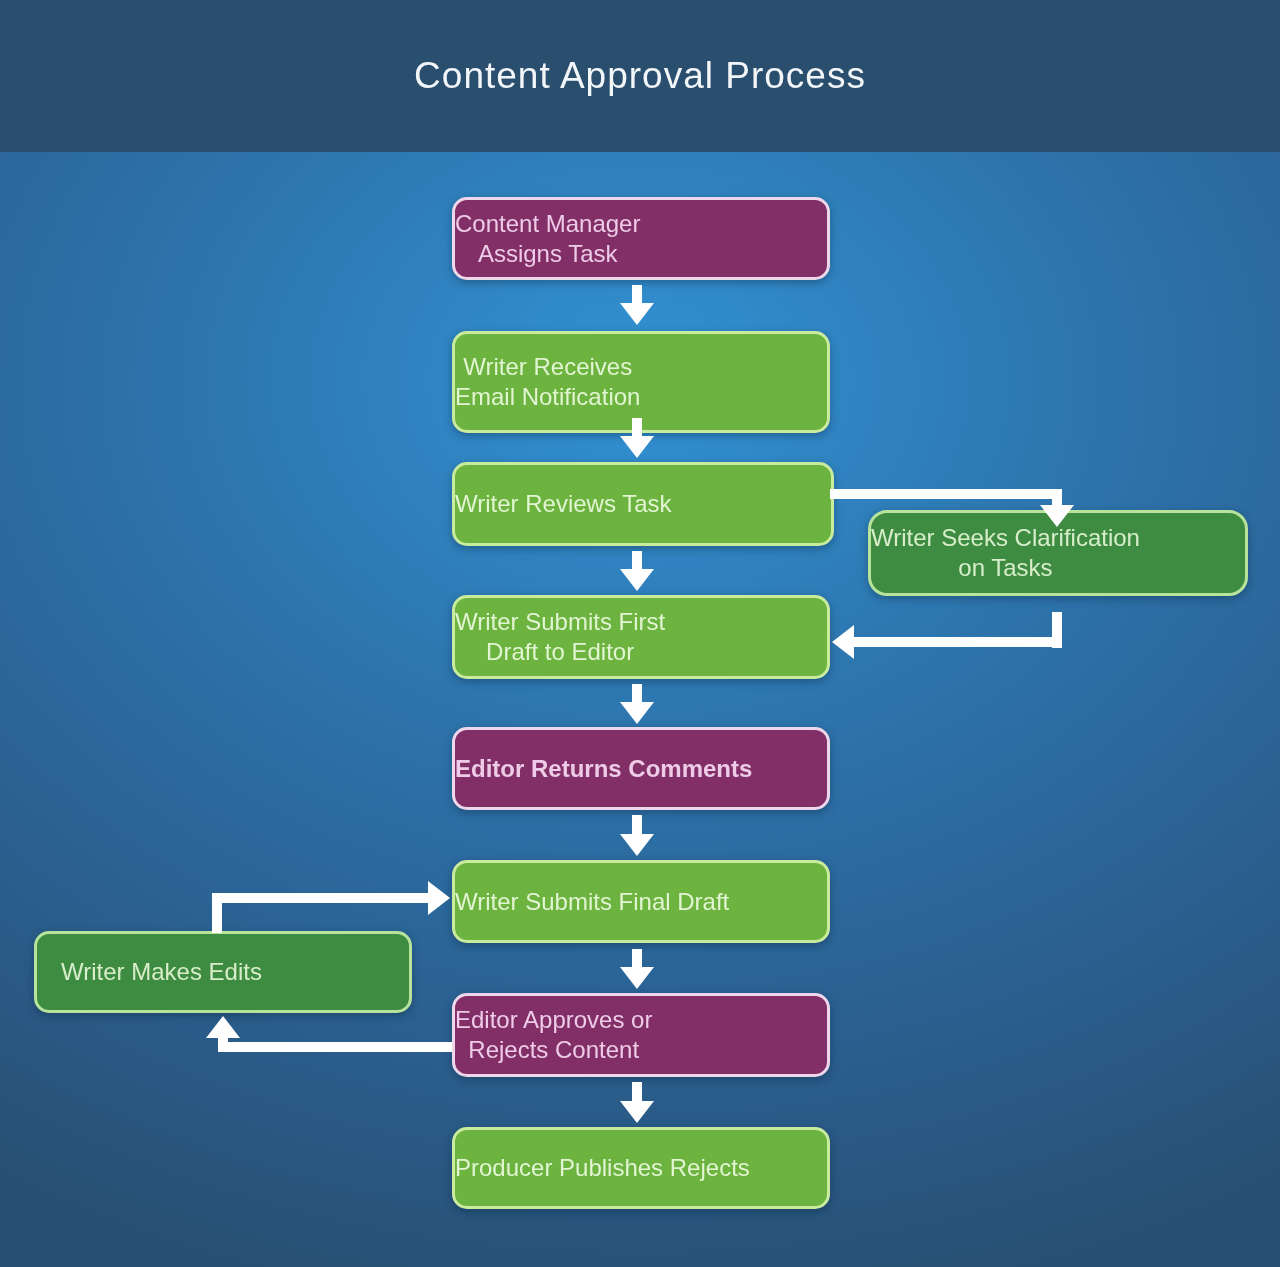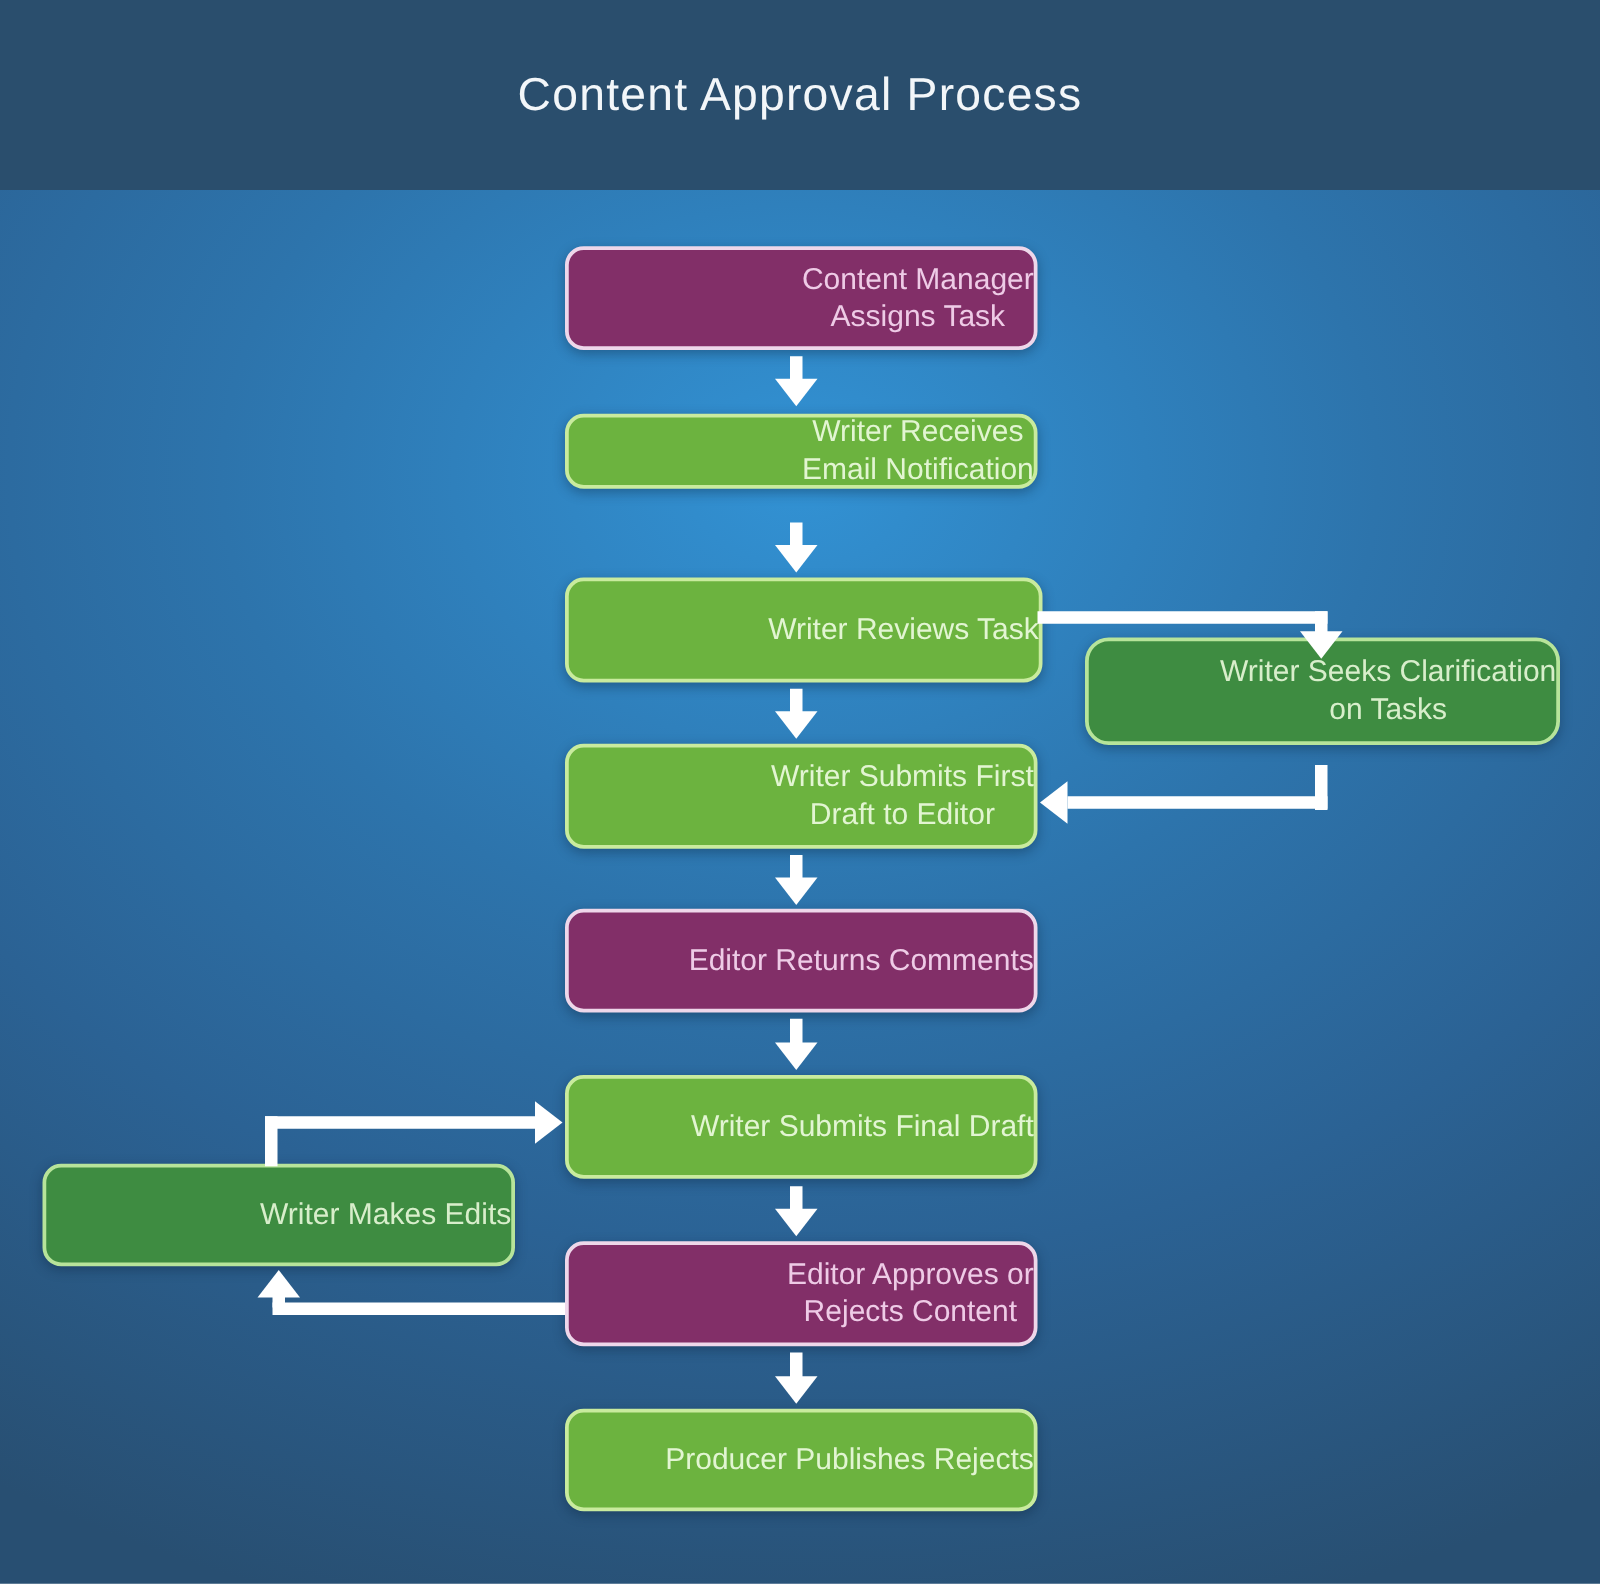--- a/index.html
+++ b/index.html
@@ -52,21 +52,21 @@
     letter-spacing: 1px;
     text-align: center;
   }
 
   .node {
     position: absolute;
     border-radius: 15px;
     border: 3px solid;
     display: flex;
     align-items: center;
-    justify-content: flex-end;
+    justify-content: flex-start;
     text-align: center;
     white-space: pre-line;
     font-size: 24px;
     line-height: 30px;
     box-shadow: 0 3px 9px rgba(8, 30, 52, 0.35);
   }
   .purple {
     background: var(--purple);
     border-color: var(--purple-border);
     color: var(--purple-text);
@@ -77,25 +77,25 @@
     color: var(--green-text);
   }
   .dkgreen {
     background: var(--dark-green);
     border-color: var(--dark-green-border);
     color: var(--dark-green-text);
   }
 
   
   .n-assign      { left: 452px; top: 197px;  width: 378px; height: 83px; }
-  .n-receive     { left: 452px; top: 331px;  width: 378px; height: 60px; }
+  .n-receive     { left: 452px; top: 331px;  width: 378px; height: 102px; }
   .n-review      { left: 452px; top: 462px;  width: 382px; height: 84px; }
   .n-clarify     { left: 868px; top: 510px;  width: 380px; height: 86px; border-radius: 19px; }
   .n-first-draft { left: 452px; top: 595px;  width: 378px; height: 84px; }
-  .n-comments    { left: 452px; top: 727px;  width: 378px; height: 83px; }
+  .n-comments    { left: 452px; top: 727px;  width: 378px; height: 83px; font-weight: bold; }
   .n-final-draft { left: 452px; top: 860px;  width: 378px; height: 83px; }
   .n-edits       { left: 34px;  top: 931px;  width: 378px; height: 82px; padding-left: 24px; }
   .n-approve     { left: 452px; top: 993px;  width: 378px; height: 84px; }
   .n-publish     { left: 452px; top: 1127px; width: 378px; height: 82px; }
 
   
   .shaft { position: absolute; background: var(--arrow); }
   .head  { position: absolute; width: 0; height: 0; }
   .head-down  { border-left: 17px solid transparent; border-right: 17px solid transparent; border-top: 22px solid var(--arrow); }
   .head-up    { border-left: 17px solid transparent; border-right: 17px solid transparent; border-bottom: 22px solid var(--arrow); }

